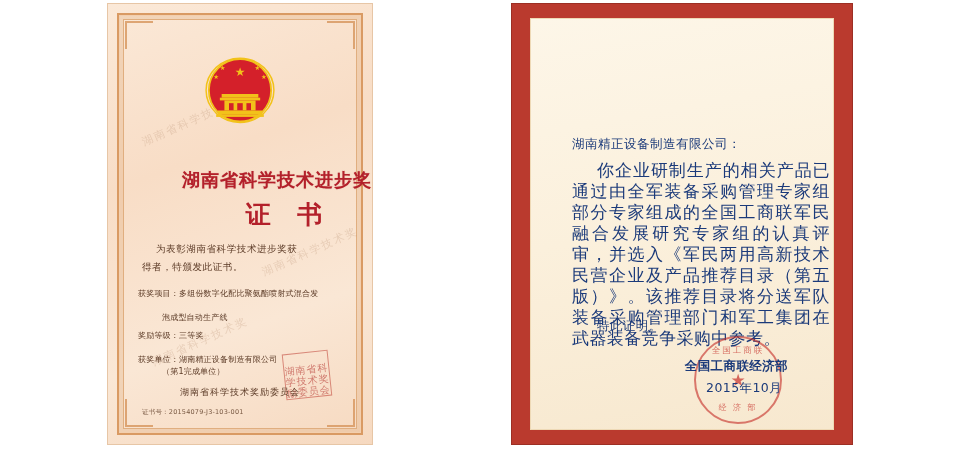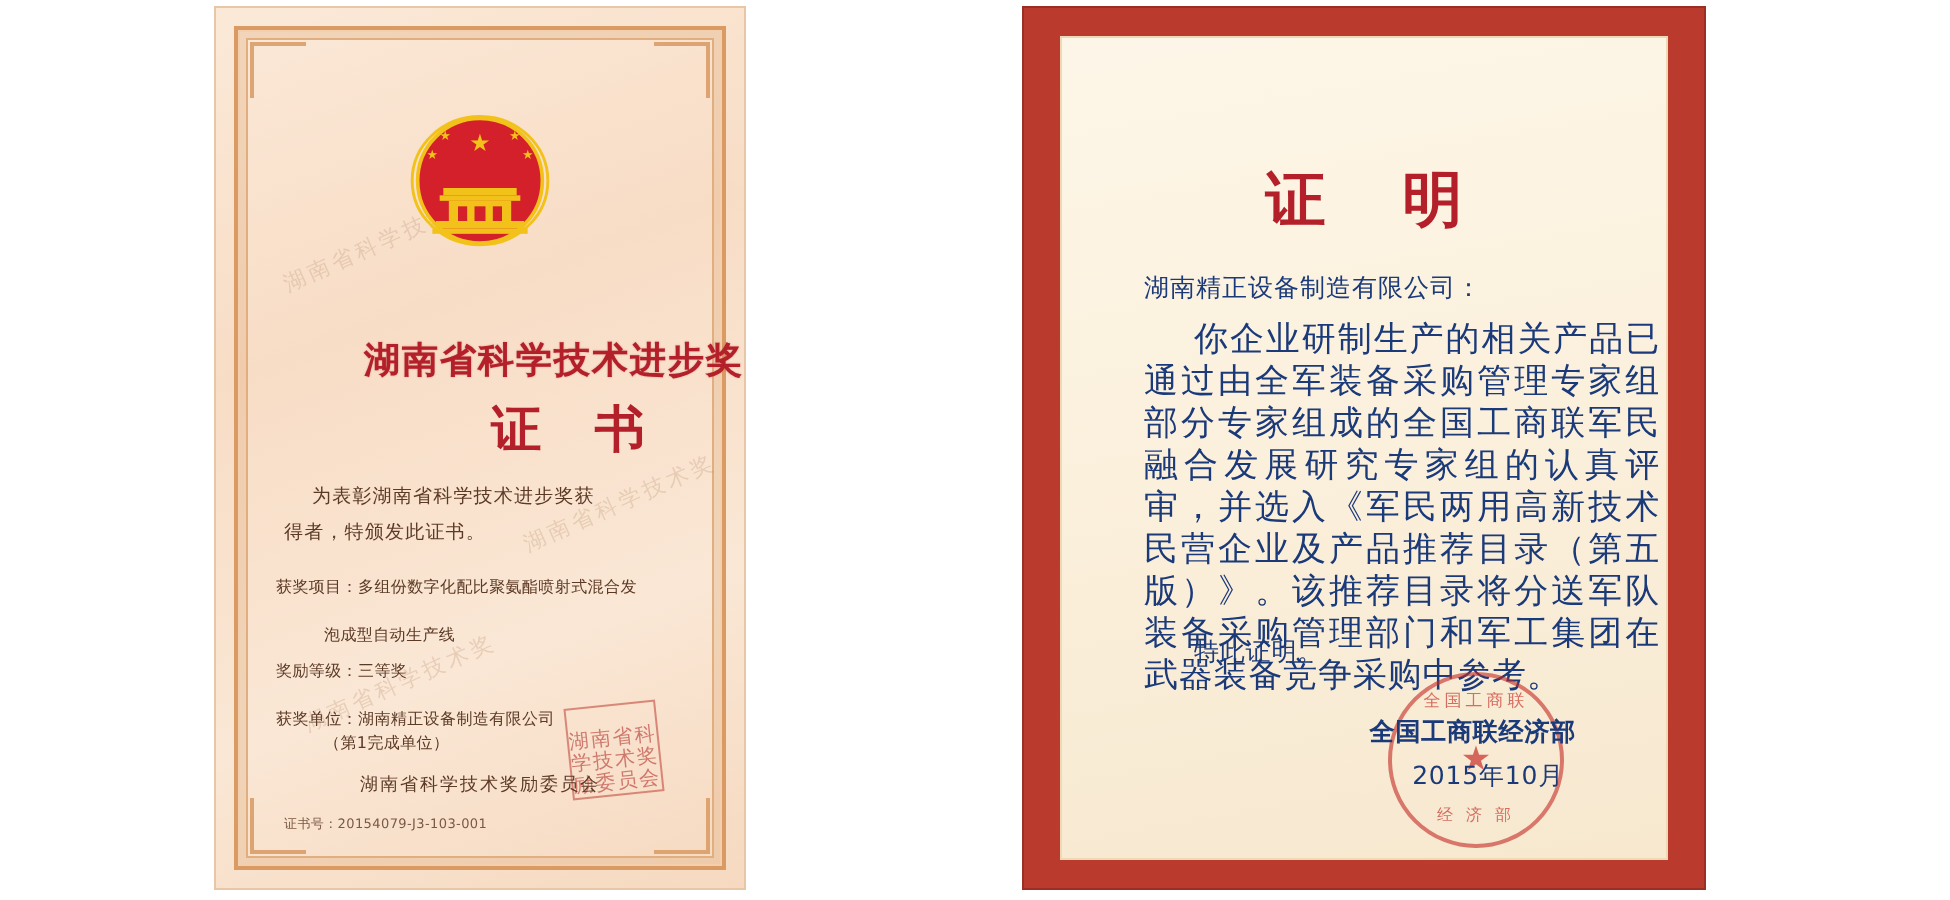--- a/index.html
+++ b/index.html
@@ -339,21 +339,20 @@
     <div class="field f3b">（第1完成单位）</div>
 
     <div class="left-seal">湖南省科学技术奖励委员会</div>
 
     <div class="date">湖南省科学技术奖励委员会</div>
     <div class="serial">证书号：20154079-J3-103-001</div>
   </div>
 
   <div class="cert-right">
     <div class="paper">
-      <div class="r-title">证 明</div>
       <div class="r-salutation">湖南精正设备制造有限公司：</div>
       <div class="r-para">你企业研制生产的相关产品已通过由全军装备采购管理专家组部分专家组成的全国工商联军民融合发展研究专家组的认真评审，并选入《军民两用高新技术民营企业及产品推荐目录（第五版）》。该推荐目录将分送军队装备采购管理部门和军工集团在武器装备竞争采购中参考。</div>
       <div class="r-closing">特此证明。</div>
 
       <div class="round-seal">
         <div class="arc-top">全国工商联</div>
         <div class="star">★</div>
         <div class="arc-bottom">经 济 部</div>
       </div>
 

